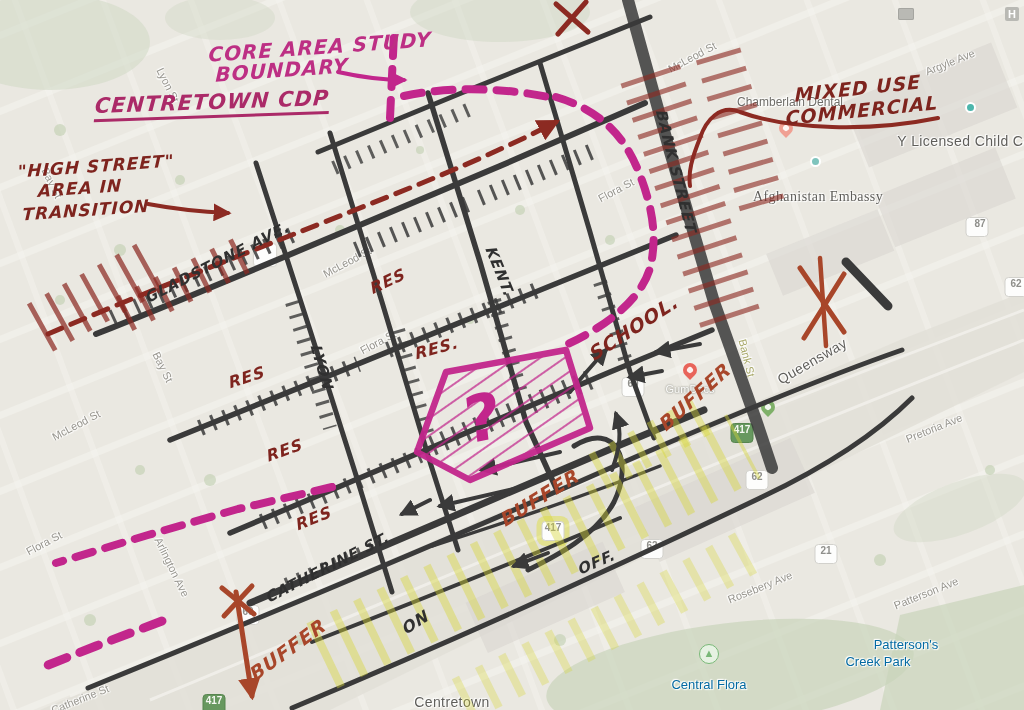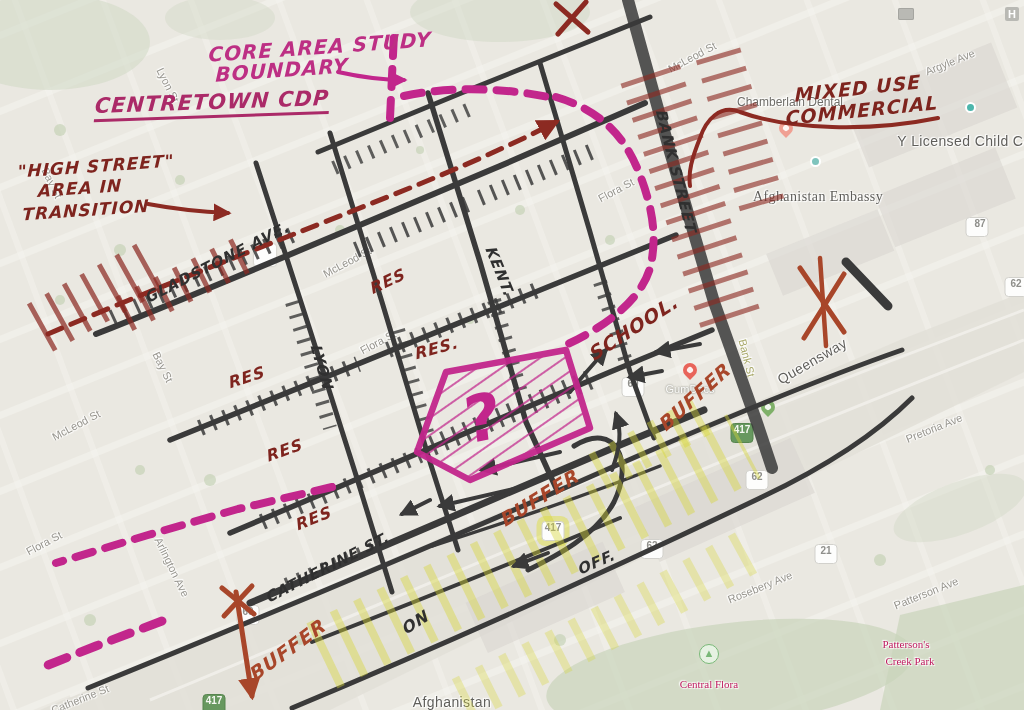--- a/index.html
+++ b/index.html
@@ -8,21 +8,21 @@
   #stage svg{position:absolute;left:0;top:0;}
   #base-svg{z-index:1;}
   #map-labels{position:absolute;left:0;top:0;width:1024px;height:710px;z-index:2;}
   #sketch-svg{z-index:3;}
   #hand-labels{position:absolute;left:0;top:0;width:1024px;height:710px;z-index:4;pointer-events:none;}
   .mlabel{position:absolute;white-space:nowrap;font-family:"Liberation Sans","DejaVu Sans",sans-serif;
           color:#97958e;font-size:11px;
           text-shadow:0 0 2px #fff,0 0 2px #fff,1px 1px 1px #fff,-1px -1px 1px #fff;}
   .mlabel.place{color:#6e6d68;font-size:12px;}
   .mlabel.big{color:#5f5e5a;font-size:14px;letter-spacing:.4px;}
-  .mlabel.park{color:#be185d;font-size:11px;font-family:Liberation Serif, serif;}
+  .mlabel.park{color:#0369a1;font-size:13px;}
   .mlabel.white{color:#fcfcfa;text-shadow:0 0 2px #9a9a92,0 0 2px #9a9a92;font-weight:normal;}
   .mlabel.olive{color:#a8a869;}
   .shield{position:absolute;min-width:17px;height:18px;line-height:18px;text-align:center;background:#fdfdfc;
           border:1.5px solid #d2d1cc;border-radius:4px;color:#8f8f8b;font:bold 10px "Liberation Sans",sans-serif;
           padding:0 2px;box-sizing:content-box;}
   .shield.green{background:#67985f;border-color:#57854f;color:#f5f8f2;}
   .shield.hl{box-shadow:0 0 0 5px rgba(224,224,70,0.5);}
   .pin{position:absolute;}
   .pin-drop{width:14px;height:14px;border-radius:50% 50% 50% 0;transform:rotate(-45deg);position:relative;}
   .pin-drop::after{content:"";position:absolute;left:4px;top:4px;width:6px;height:6px;border-radius:50%;background:#fff;opacity:.9;}
@@ -142,28 +142,28 @@
       <span class="mlabel" style="left: 378px; top: 342px; transform: translate(-50%, -50%) rotate(-28deg); position: absolute;">Flora St</span>
       <span class="mlabel" style="left: 44px; top: 543px; transform: translate(-50%, -50%) rotate(-28deg); position: absolute;">Flora St</span>
       <span class="mlabel" style="left: 172px; top: 567px; transform: translate(-50%, -50%) rotate(64deg); position: absolute;">Arlington Ave</span>
       <span class="mlabel" style="left: 80px; top: 699px; transform: translate(-50%, -50%) rotate(-22deg); position: absolute;">Catherine St</span>
       <span class="mlabel" style="left: 950px; top: 62px; transform: translate(-50%, -50%) rotate(-22deg); position: absolute;">Argyle Ave</span>
       <span class="mlabel big" style="left: 812px; top: 361px; transform: translate(-50%, -50%) rotate(-30deg); position: absolute;">Queensway</span>
       <span class="mlabel olive" style="left: 747px; top: 358px; transform: translate(-50%, -50%) rotate(76deg); position: absolute;">Bank St</span>
       <span class="mlabel" style="left: 934px; top: 428px; transform: translate(-50%, -50%) rotate(-22deg); position: absolute;">Pretoria Ave</span>
       <span class="mlabel" style="left: 760px; top: 587px; transform: translate(-50%, -50%) rotate(-22deg); position: absolute;">Rosebery Ave</span>
       <span class="mlabel" style="left: 926px; top: 593px; transform: translate(-50%, -50%) rotate(-22deg); position: absolute;">Patterson Ave</span>
-      <span class="mlabel big" style="left: 452px; top: 702px; transform: translate(-50%, -50%) rotate(0deg); position: absolute;">Afghanistan</span>
+      <span class="mlabel big" style="left: 452px; top: 702px; transform: translate(-50%, -50%) rotate(0deg); position: absolute;">Centretown</span>
       <span class="mlabel place" style="left: 790px; top: 102px; transform: translate(-50%, -50%) rotate(0deg); position: absolute;">Chamberlain Dental</span>
       <span class="mlabel big" style="left: 967px; top: 141px; transform: translate(-50%, -50%) rotate(0deg); position: absolute;">Y Licensed Child Car</span>
       <span class="mlabel big" style="left: 818px; top: 197px; transform: translate(-50%, -50%) rotate(0deg); position: absolute; font-family: Liberation Serif, serif;">Afghanistan Embassy</span>
       <span class="mlabel white" style="left: 690px; top: 389px; transform: translate(-50%, -50%) rotate(0deg); position: absolute;">GumDocs</span>
       <span class="mlabel park" style="left: 709px; top: 684px; transform: translate(-50%, -50%) rotate(0deg); position: absolute;">Central Flora</span>
       <span class="mlabel park" style="left: 906px; top: 644px; transform: translate(-50%, -50%) rotate(0deg); position: absolute;">Patterson's</span>
-      <span class="mlabel park" style="left: 910px; top: 661px; transform: translate(-50%, -50%) rotate(0deg); position: absolute;">Creek Park</span>
+      <span class="mlabel park" style="left: 878px; top: 661px; transform: translate(-50%, -50%) rotate(0deg); position: absolute;">Creek Park</span>
       <span class="shield " style="left: 248px; top: 615px; transform: translate(-50%, -50%);">60</span>
       <span class="shield " style="left: 633px; top: 387px; transform: translate(-50%, -50%);">60</span>
       <span class="shield " style="left: 977px; top: 227px; transform: translate(-50%, -50%); text-align: right;">87</span>
       <span class="shield " style="left: 1016px; top: 287px; transform: translate(-50%, -50%);">62</span>
       <span class="shield " style="left: 652px; top: 549px; transform: translate(-50%, -50%);">62</span>
       <span class="shield " style="left: 757px; top: 480px; transform: translate(-50%, -50%);">62</span>
       <span class="shield " style="left: 826px; top: 554px; transform: translate(-50%, -50%);">21</span>
       <span class="shield hl" style="left: 553px; top: 531px; transform: translate(-50%, -50%);">417</span>
       <span class="shield green" style="left: 742px; top: 433px; transform: translate(-50%, -50%);">417</span>
       <span class="shield green" style="left: 214px; top: 704px; transform: translate(-50%, -50%);">417</span>

